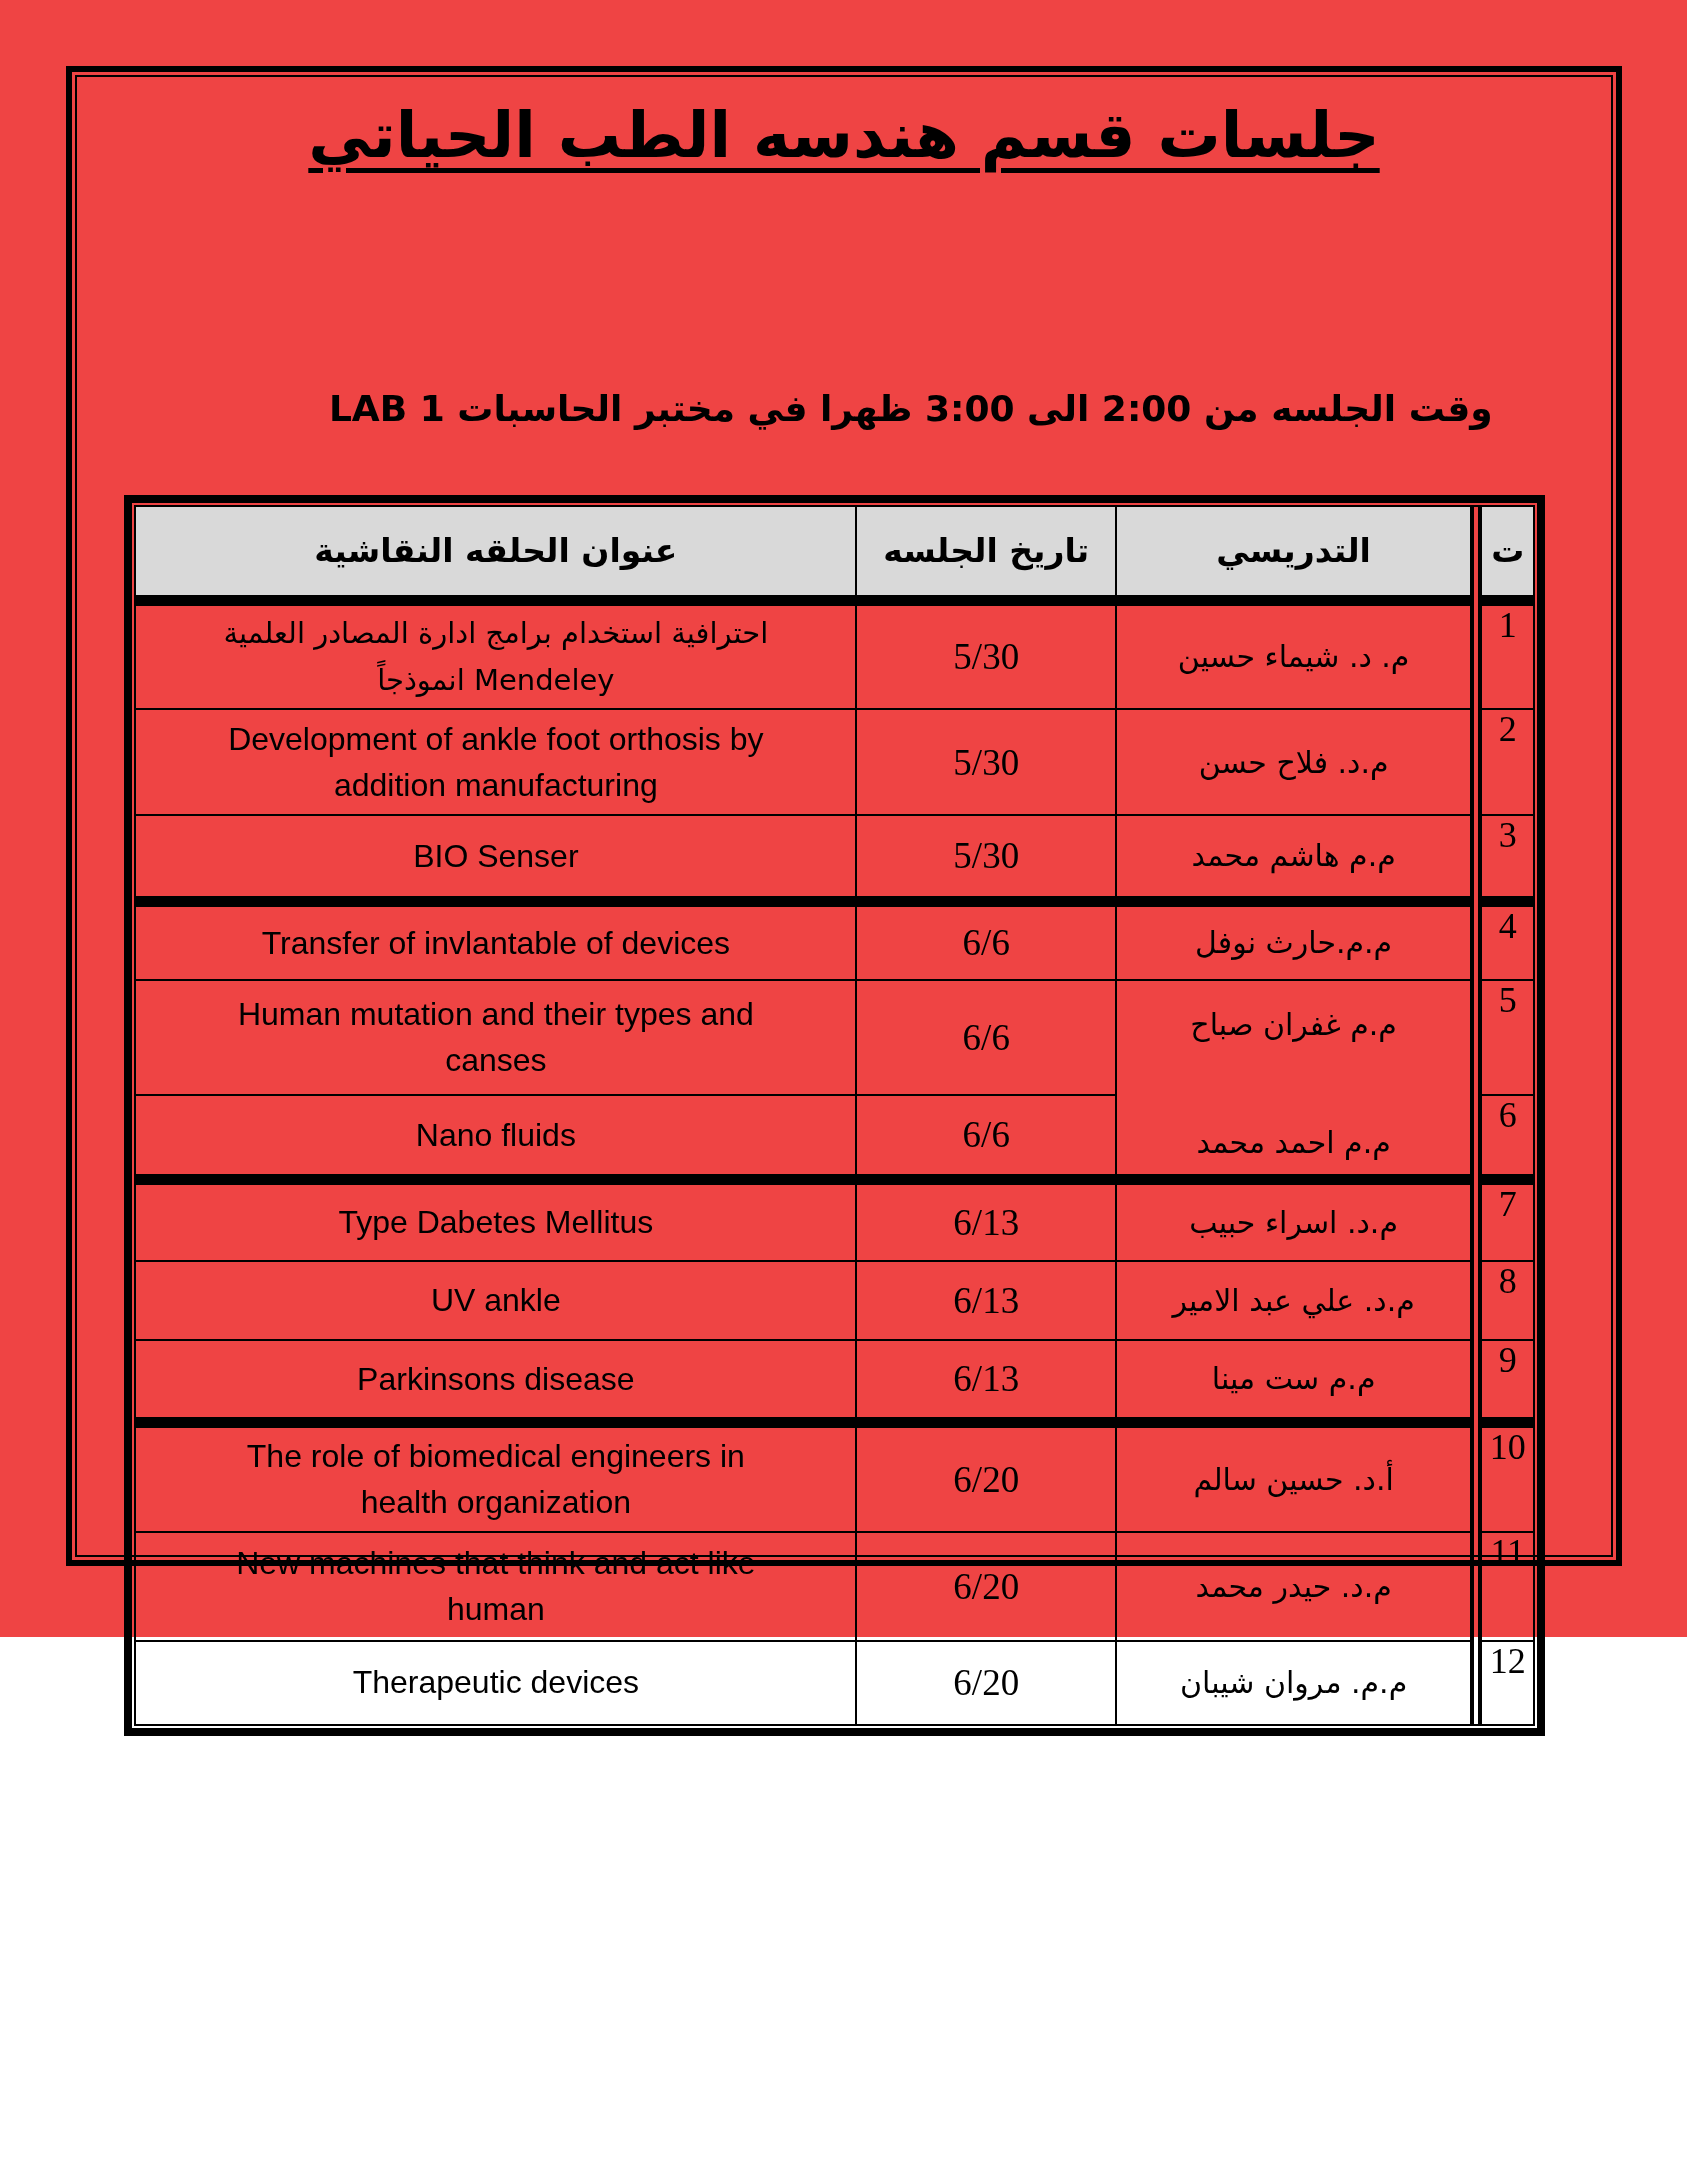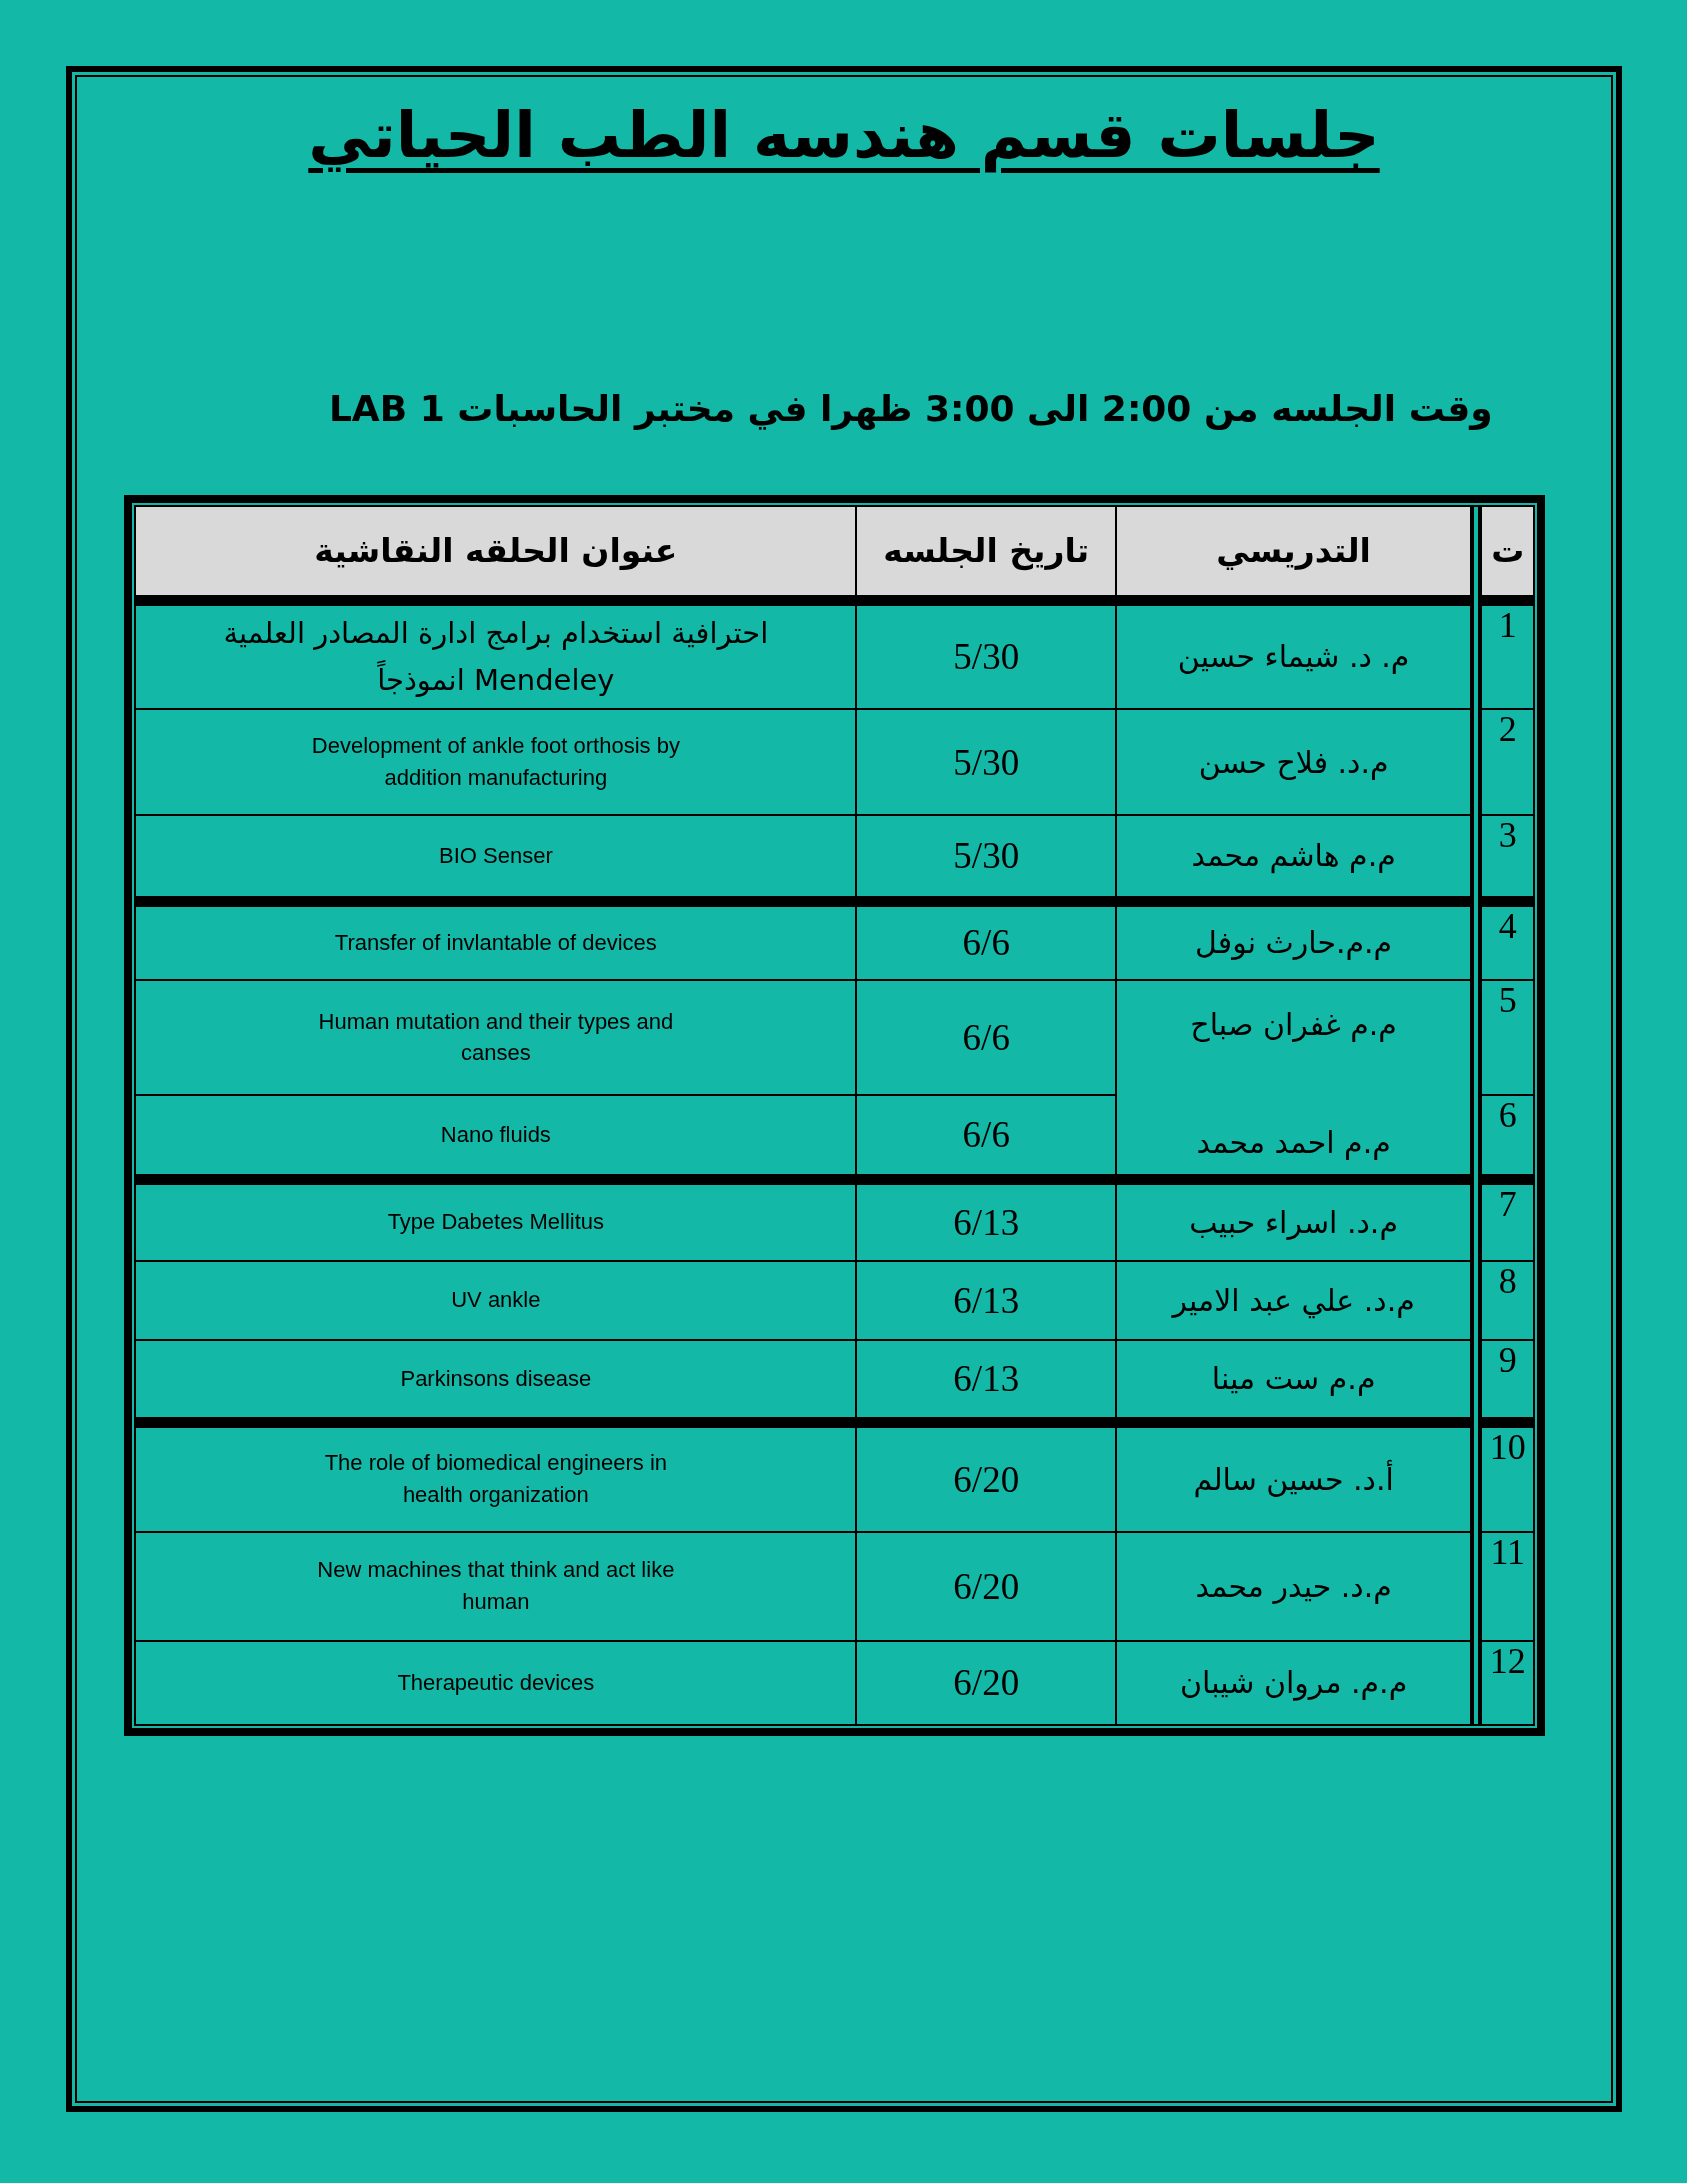--- a/index.html
+++ b/index.html
@@ -1,21 +1,21 @@
 <!DOCTYPE html>
 <html style="font-size:10.6px"><head>
 <meta charset="utf-8">
 <style>
   html, body {
     margin: 0; padding: 0;
     width: 1687px; height: 2183px;
     background: #ffffff;
     font-family: "DejaVu Sans", sans-serif;
   }
-  .page { position: relative; width: 1687px; height: 2183px; background: #14b8a6; }
+  .page { position: relative; width: 1687px; height: 1637px; background: #ef4444; }
 
   
   .frame-outer {
     position: absolute; left: 66px; top: 66px; right: 65px; bottom: 71px;
     border: 6.6px solid #000;
   }
   .frame-inner {
     position: absolute; inset: 3.3px;
     border: 2.6px solid #000;
   }
@@ -109,21 +109,21 @@
     vertical-align: middle;
     text-align: center;
     font-family: "Liberation Serif", serif;
     font-size: 37px;
   }
 
   .c-title {
     vertical-align: middle;
     text-align: center;
     font-family: "Liberation Sans", sans-serif;
-    font-size: 22px;
+    font-size: 32px;
     line-height: 1.45;
     white-space: pre-line;
     padding: 0 9.3px;
   }
   td.c-title.ar {
     font-family: "DejaVu Sans", sans-serif;
     font-size: 29px;
     line-height: 1.6;
   }
 

